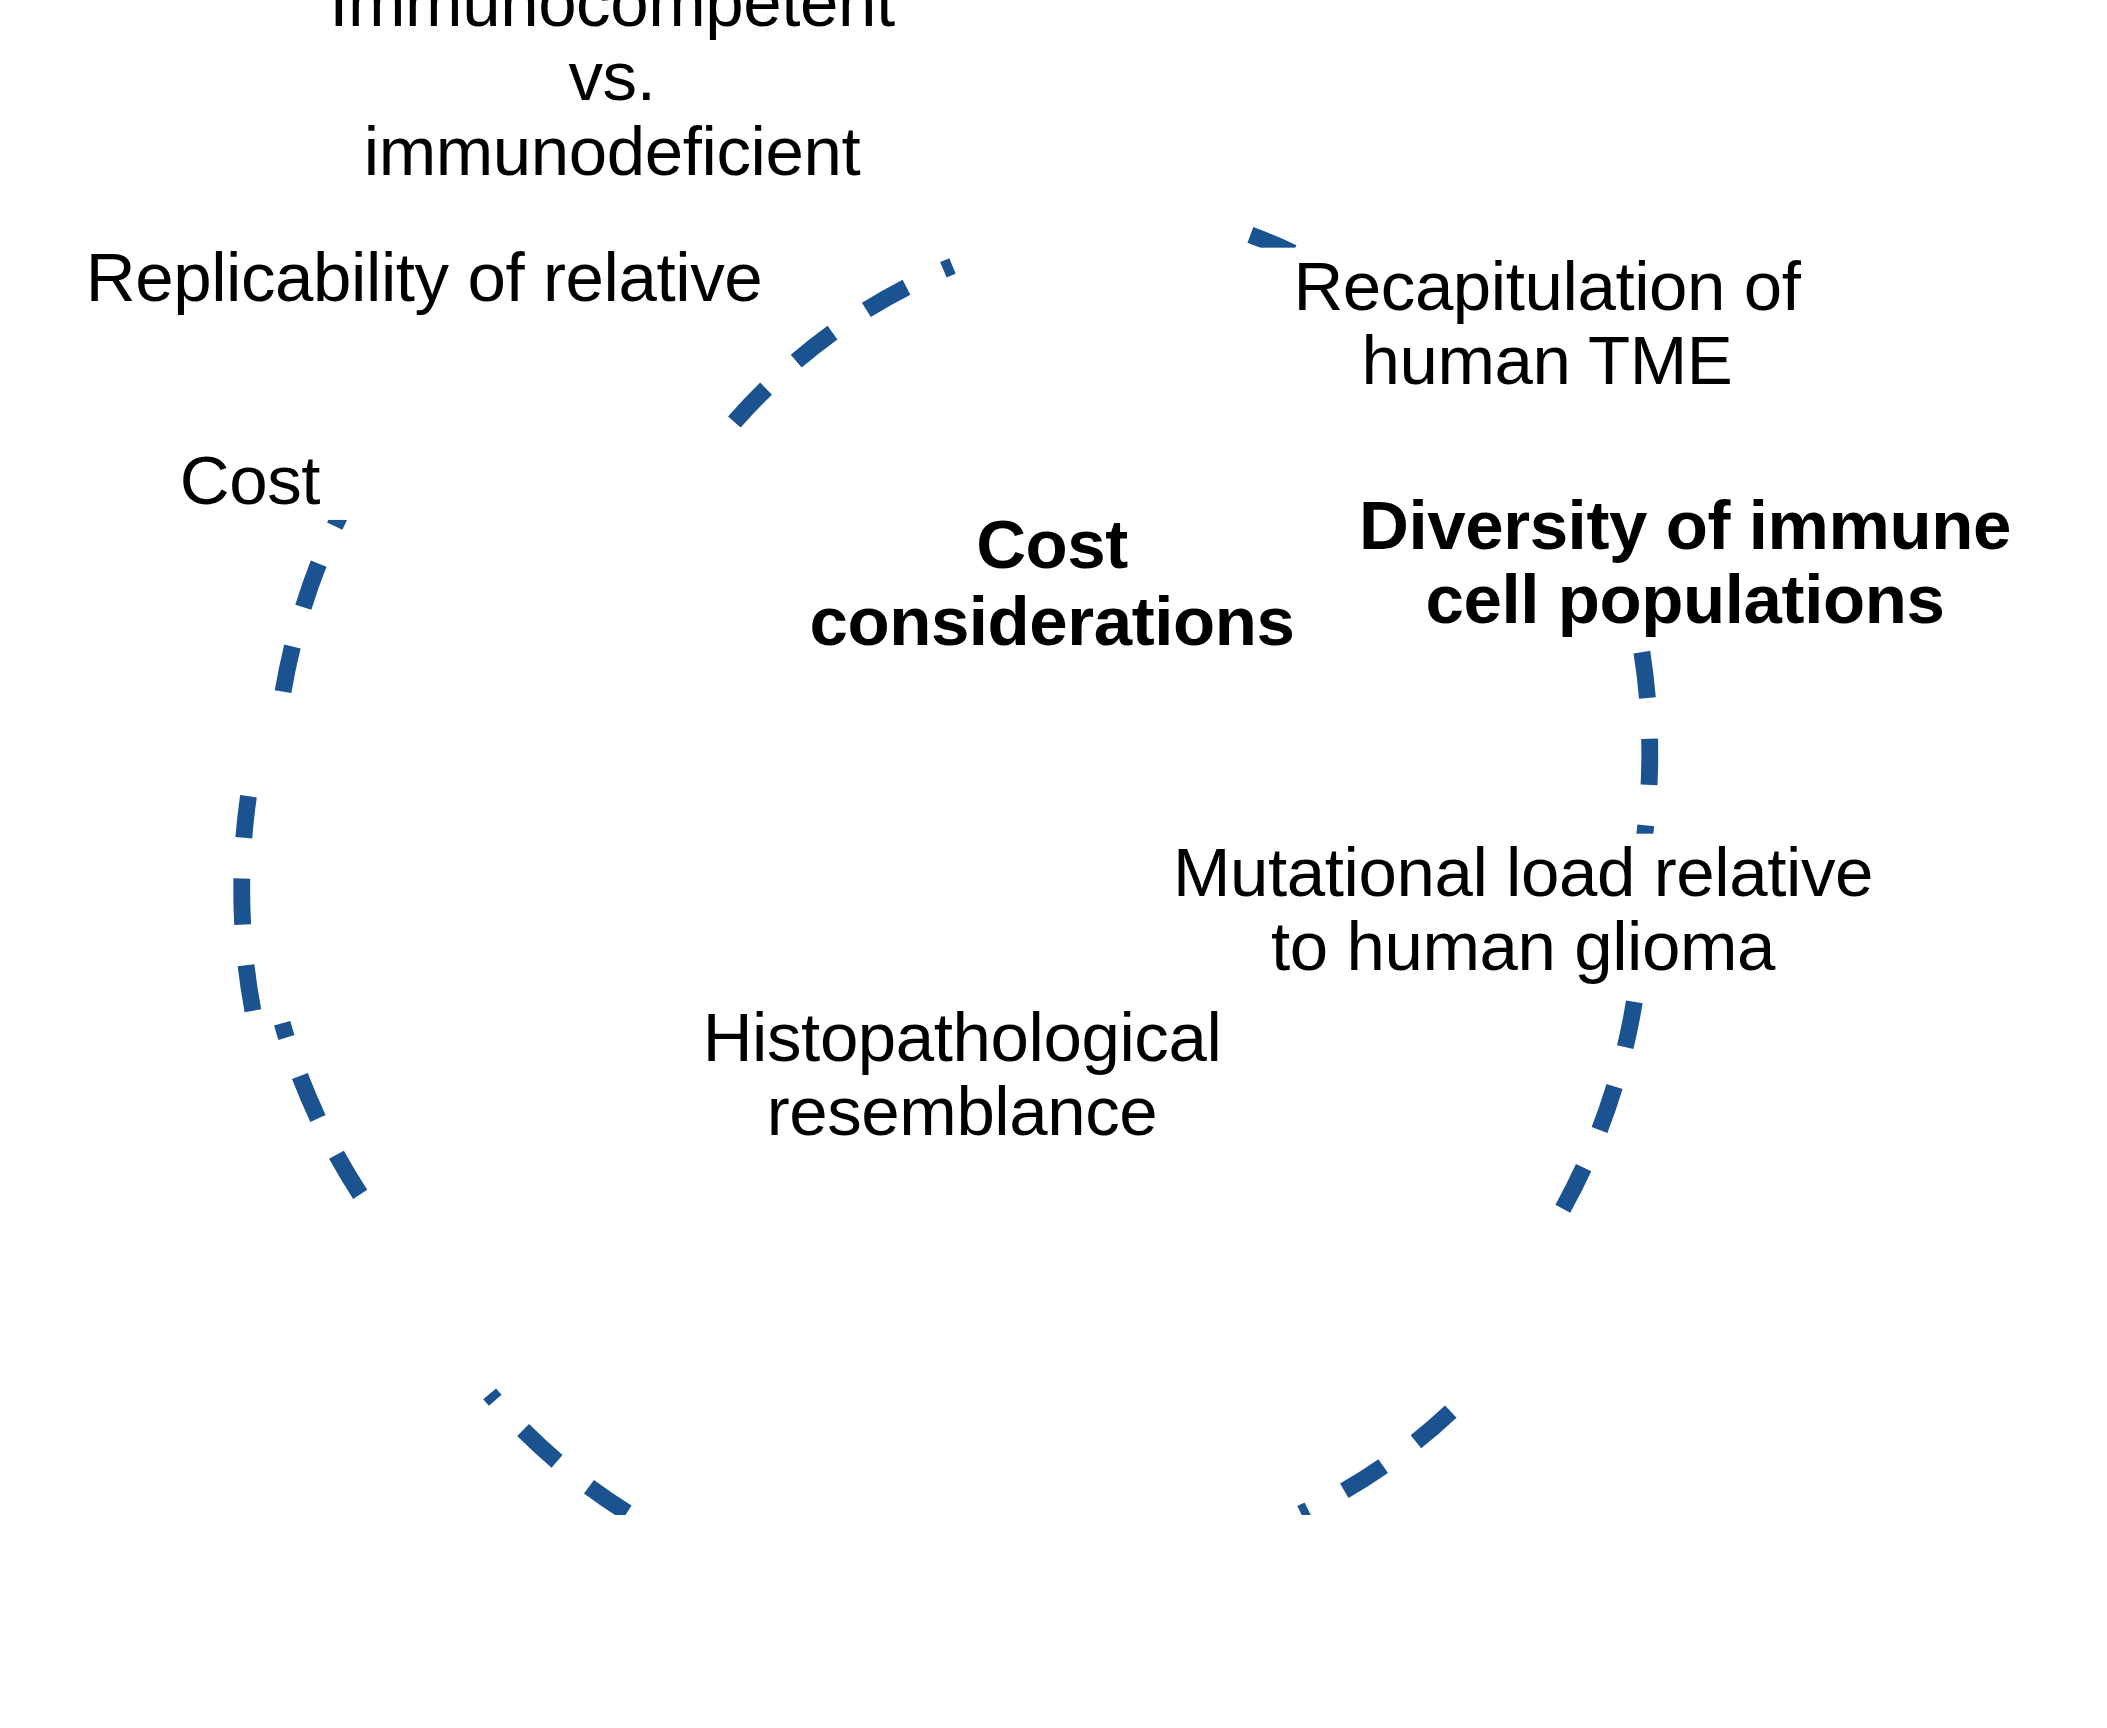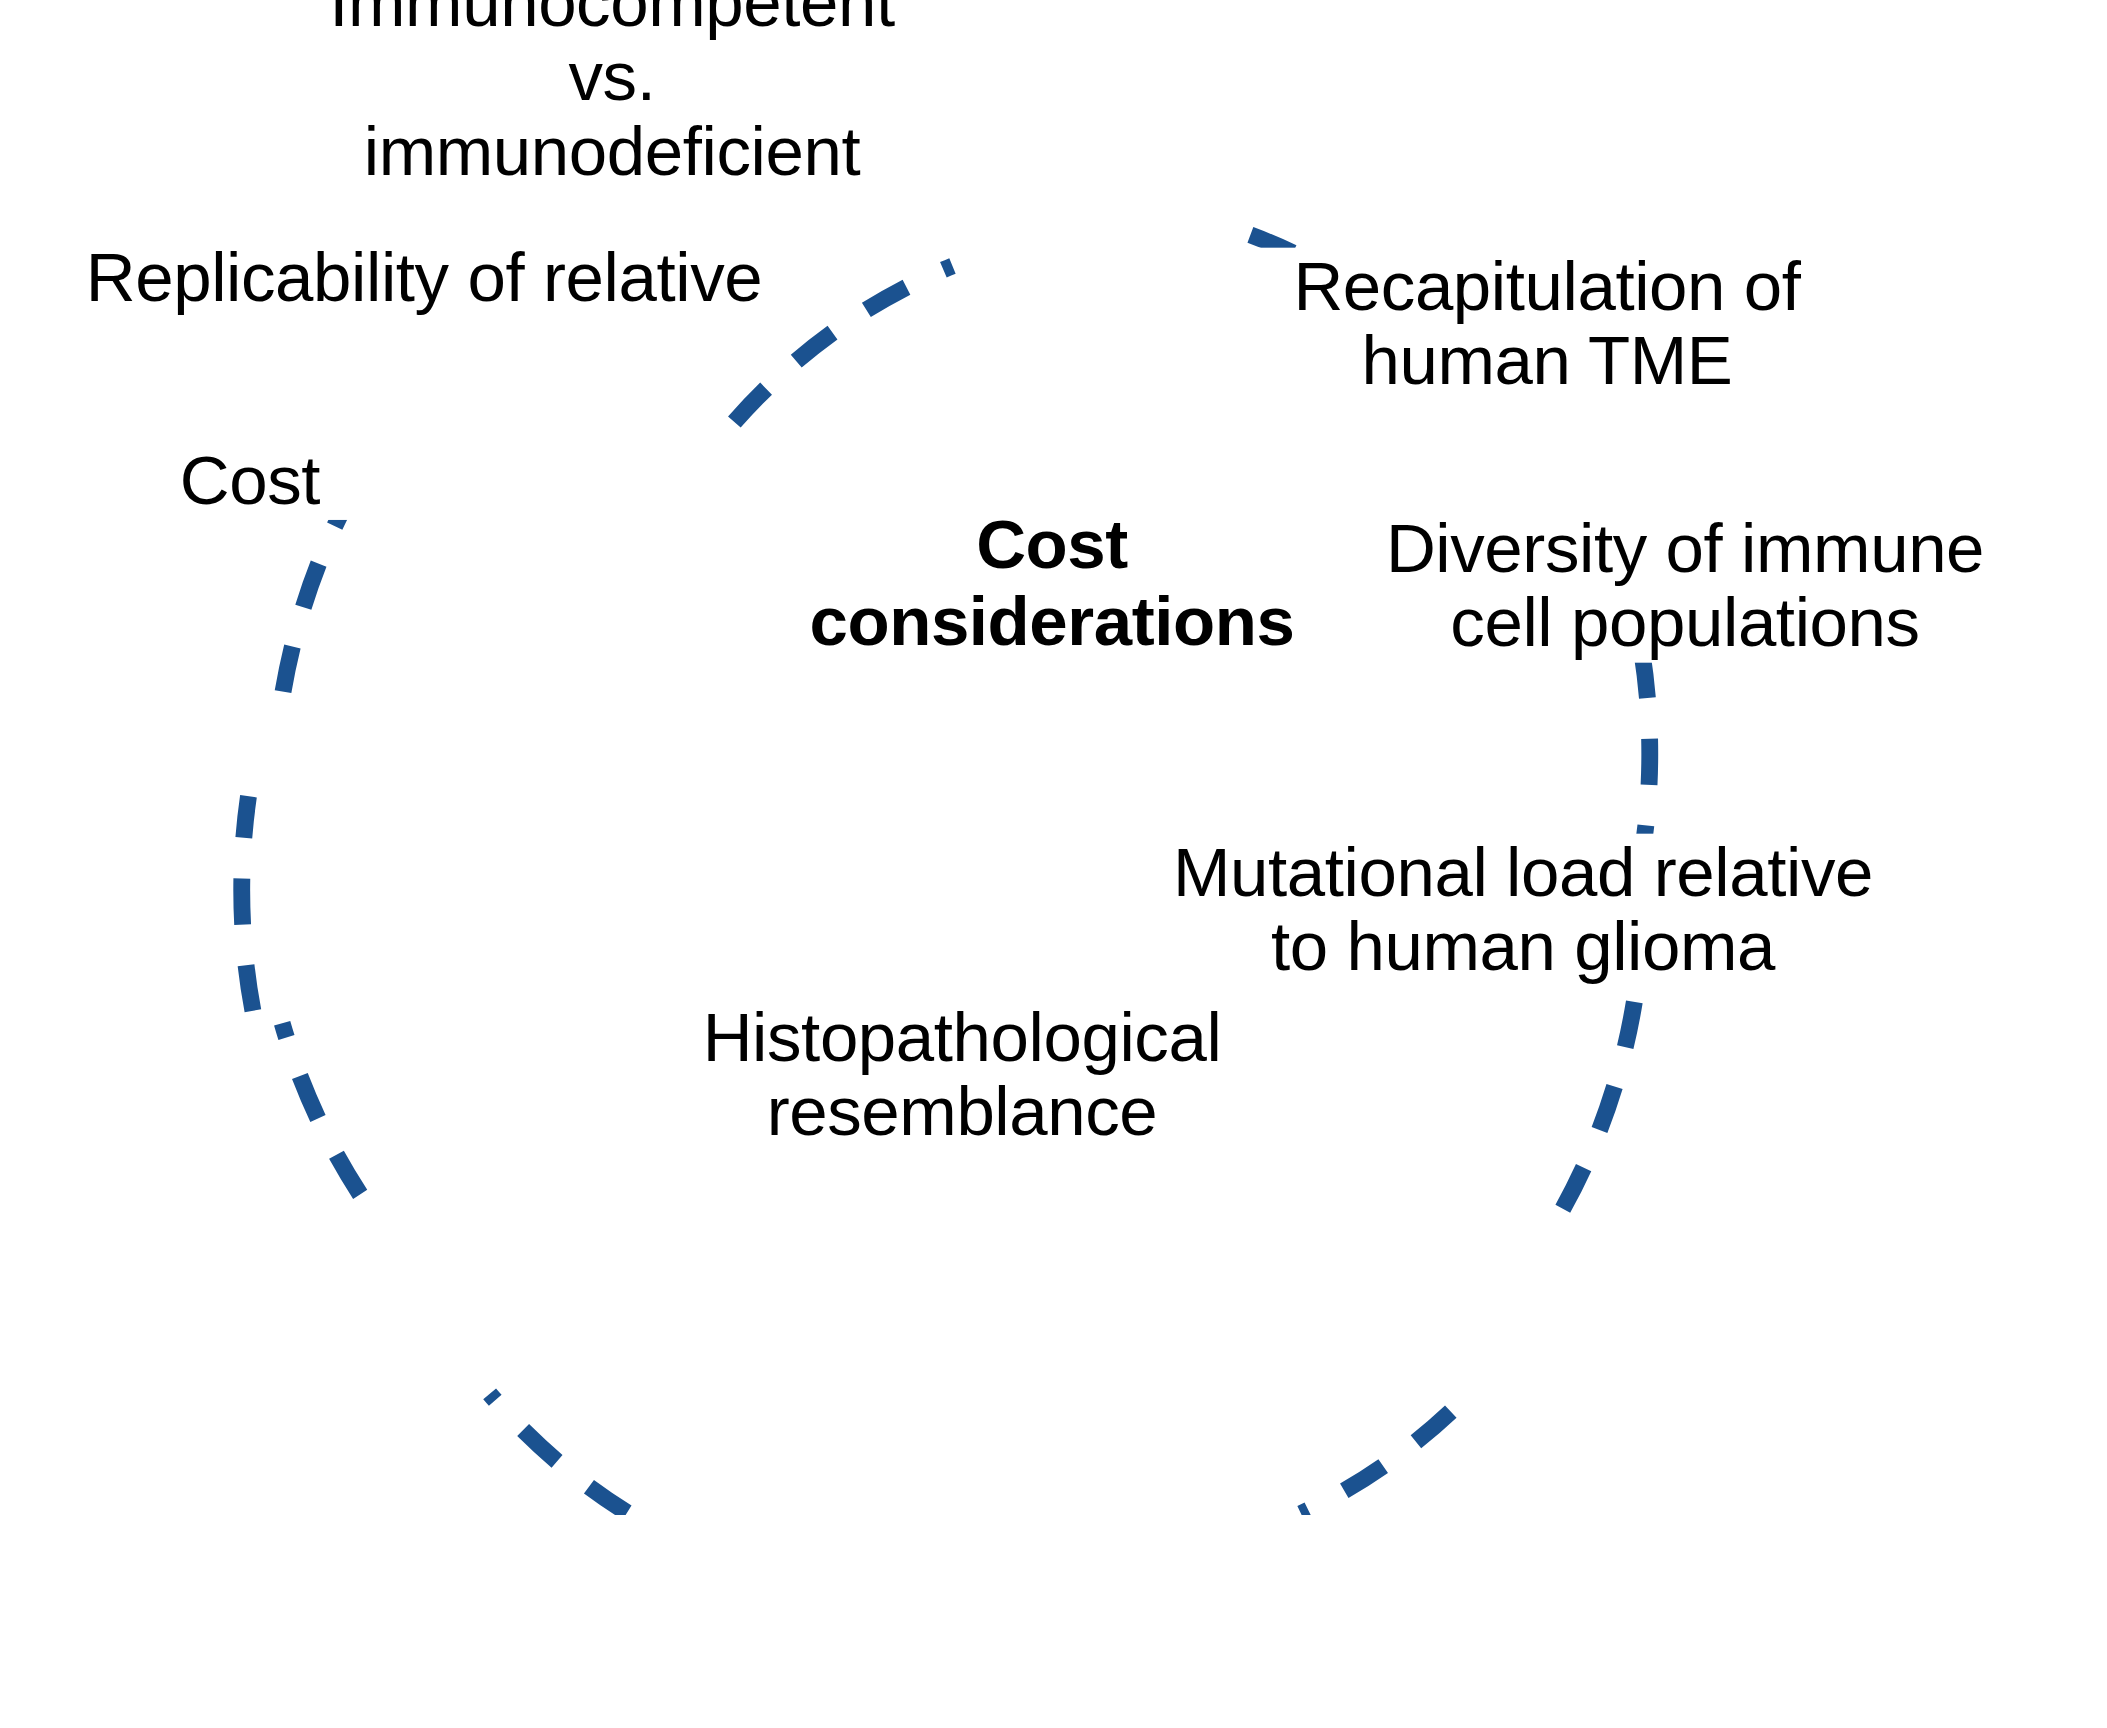--- a/index.html
+++ b/index.html
@@ -39,21 +39,21 @@
     box-sizing: border-box;
   }
   .node.center-node {
     font-weight: 700;
     font-size: 69px;
     line-height: 1.12;
   }
   
   #node-immuno      { left: 612px;  top: 78px;   width: 674px; }
   #node-recap       { left: 1547px; top: 324px;  width: 621px; }
-  #node-diversity   { left: 1685px; top: 586px;  width: 700px; }
+  #node-diversity   { left: 1685px; top: 563px;  width: 700px; font-weight: bold; }
   #node-mutational  { left: 1523px; top: 866px;  width: 754px; margin-top: 44px; }
   #node-histo       { left: 962px; top: 1075px; width: 692px; }
   #node-scalability { left: 417px;  top: 903px; width: 399px; }
   #node-ease        { left: 259px;  top: 705px;  width: 461px; }
   #node-cost        { left: 250px;  top: 481px;  width: 266px; }
   #node-replic      { left: 424px;  top: 278px;  width: 798px; }
   #node-center      { left: 1052px; top: 583px;  width: 567px; }
 </style>
 </head>
 <body>

